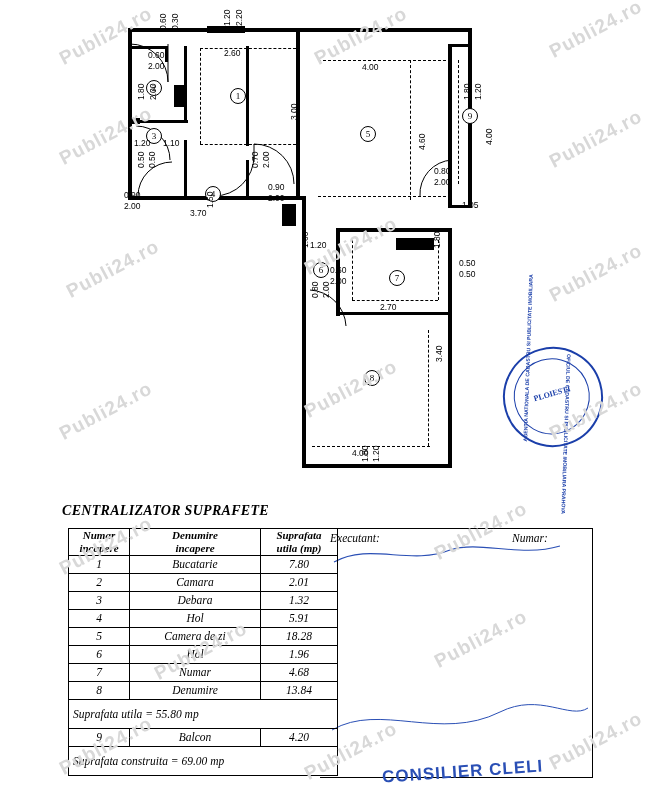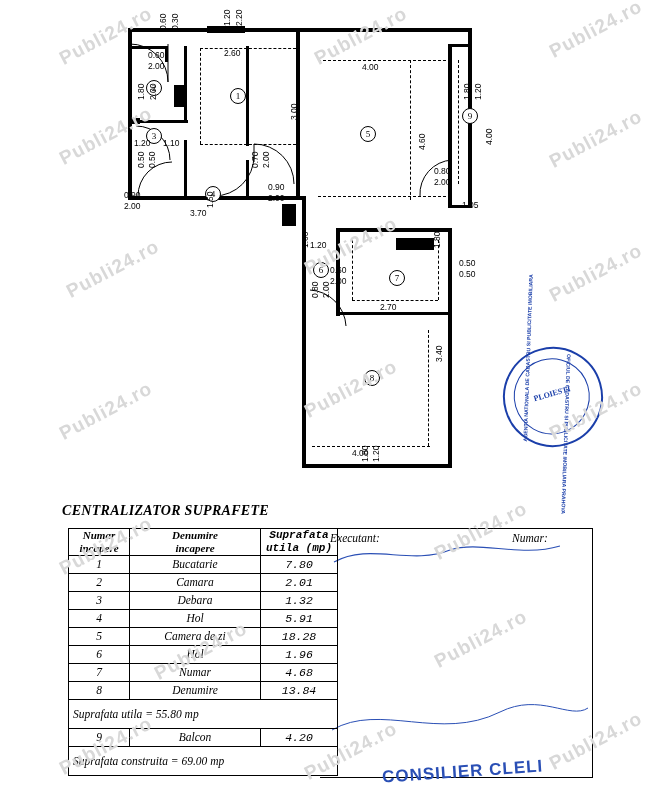--- a/index.html
+++ b/index.html
@@ -104,21 +104,21 @@
   }
   table.cent td,table.cent th{
     border:1px solid #000;
     padding:1px 4px;
     height:15px;
     line-height:15px;
   }
   table.cent th{font-weight:bold;text-align:center;font-style:italic;font-size:11px;line-height:13px;padding:0 3px;}
   .c-num{width:52px;text-align:center;}
   .c-name{width:122px;text-align:center;padding-left:6px;}
-  .c-area{width:68px;text-align:center;font-family:Liberation Mono, monospace;}
+  .c-area{width:68px;text-align:center;}
   .sum td{text-align:left;padding-left:8px;}
   .exec{
     position:absolute;left:320px;top:528px;
     width:273px;height:250px;
     border:1px solid #000;border-left:none;
     box-sizing:border-box;
   }
   .exec-lbl{
     position:absolute;font-family:"Liberation Serif",serif;
     font-style:italic;font-size:11.5px;

